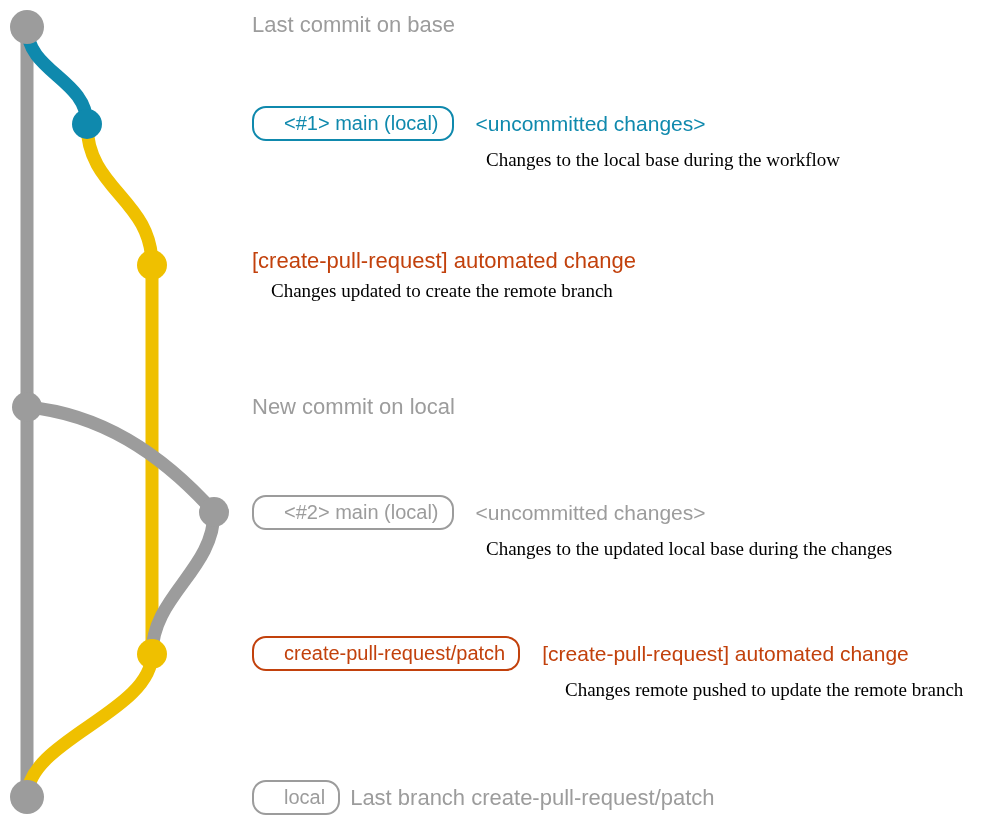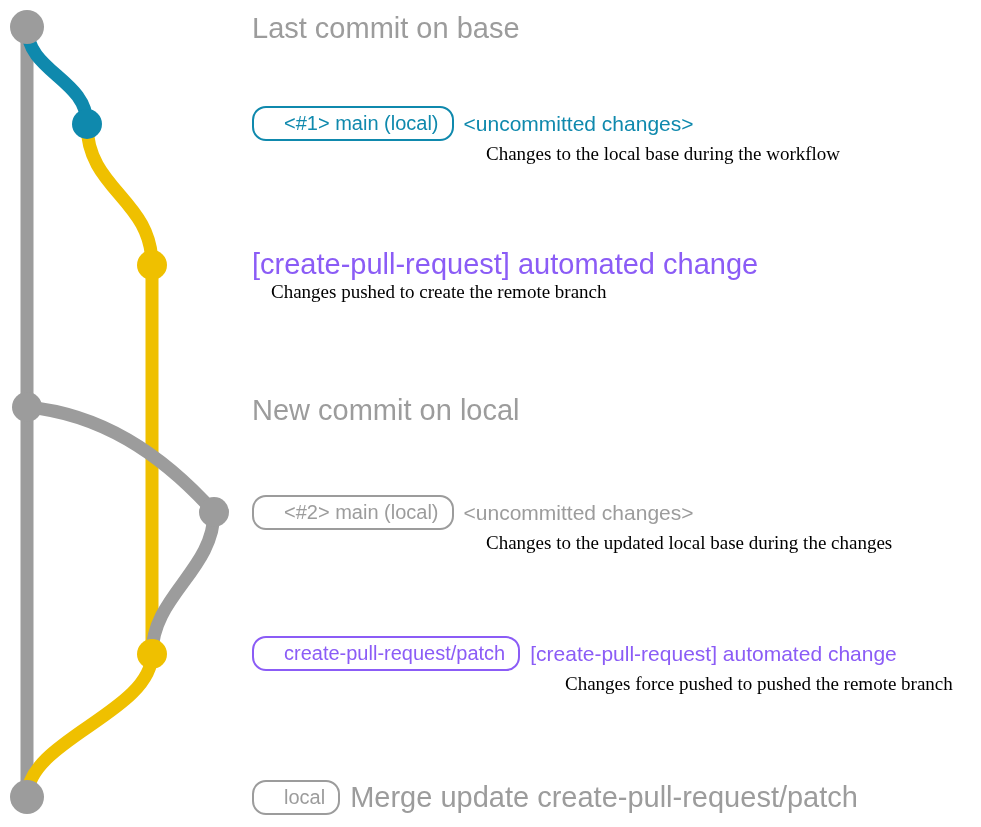--- a/index.html
+++ b/index.html
@@ -46,38 +46,39 @@
     font-size: 20px;
     line-height: 1;
     font-family: "Liberation Sans", sans-serif;
     background: transparent;
   }
   .subject {
     font-size: 21px;
     line-height: 1;
     font-family: "Liberation Sans", sans-serif;
     white-space: nowrap;
+    margin-left: 12px;
   }
   .plain-subject {
-    font-size: 29px;
+    font-size: 22px;
     line-height: 1;
     font-family: "Liberation Sans", sans-serif;
     white-space: nowrap;
   }
   .desc {
     font-family: "Liberation Serif", serif;
     font-size: 19px;
     color: #000000;
     white-space: nowrap;
-    margin-top: 2px;
+    margin-top: 8px;
   }
 
   
   .c-blue   { color: #0f89ad; }
-  .c-yellow { color: #8b5cf6; }
+  .c-yellow { color: #c2410c; }
   .c-gray   { color: #9c9c9c; }
 </style>
 </head>
 <body>
 
 <div id="canvas">
 
   <svg id="graph" viewBox="0 0 260 827" width="260" height="827" xmlns="http://www.w3.org/2000/svg">
 
     <g fill="none" stroke-linecap="round" stroke-linejoin="round" stroke-width="13">
@@ -120,21 +121,21 @@
       <span class="pill c-blue">&lt;#1&gt; main (local)</span>
       <span class="subject c-blue">&lt;uncommitted changes&gt;</span>
     </div>
     <div class="desc" style="margin-left:234px;">Changes to the local base during the workflow</div>
   </div>
 
   <div class="row" style="top:250px;">
     <div class="row-head">
       <span class="plain-subject c-yellow">[create-pull-request] automated change</span>
     </div>
-    <div class="desc" style="margin-left:19px;">Changes pushed to create the remote branch</div>
+    <div class="desc" style="margin-left:19px;">Changes updated to create the remote branch</div>
   </div>
 
   <div class="row" style="top:396px;">
     <div class="row-head">
       <span class="plain-subject c-gray">New commit on local</span>
     </div>
   </div>
 
   <div class="row" style="top:495px;">
     <div class="row-head">
@@ -142,23 +143,23 @@
       <span class="subject c-gray">&lt;uncommitted changes&gt;</span>
     </div>
     <div class="desc" style="margin-left:234px;">Changes to the updated local base during the changes</div>
   </div>
 
   <div class="row" style="top:636px;">
     <div class="row-head">
       <span class="pill c-yellow">create-pull-request/patch</span>
       <span class="subject c-yellow">[create-pull-request] automated change</span>
     </div>
-    <div class="desc" style="margin-left:313px;">Changes force pushed to pushed the remote branch</div>
+    <div class="desc" style="margin-left:313px;">Changes remote pushed to update the remote branch</div>
   </div>
 
   <div class="row" style="top:780px;">
     <div class="row-head">
       <span class="pill c-gray">local</span>
-      <span class="plain-subject c-gray">Merge update create-pull-request/patch</span>
+      <span class="plain-subject c-gray">Last branch create-pull-request/patch</span>
     </div>
   </div>
 
 </div>
 
 </body></html>

